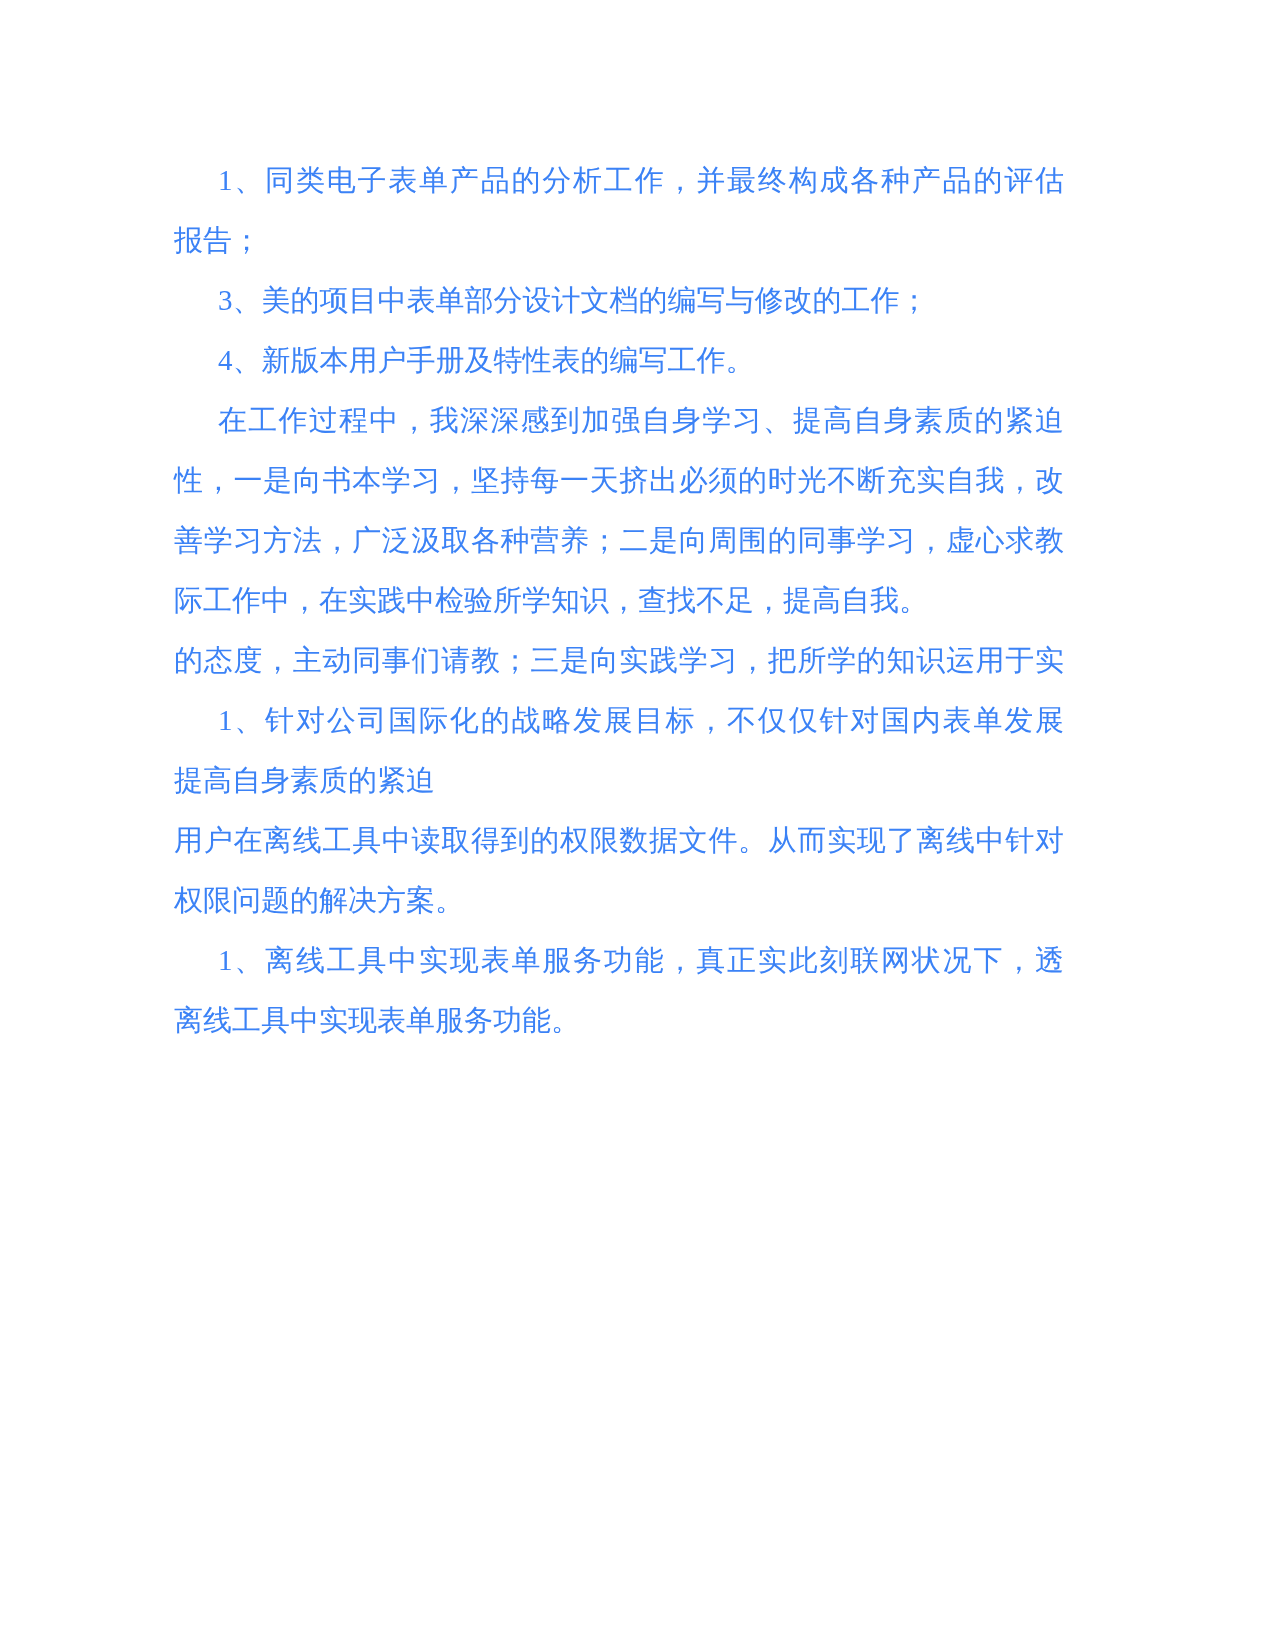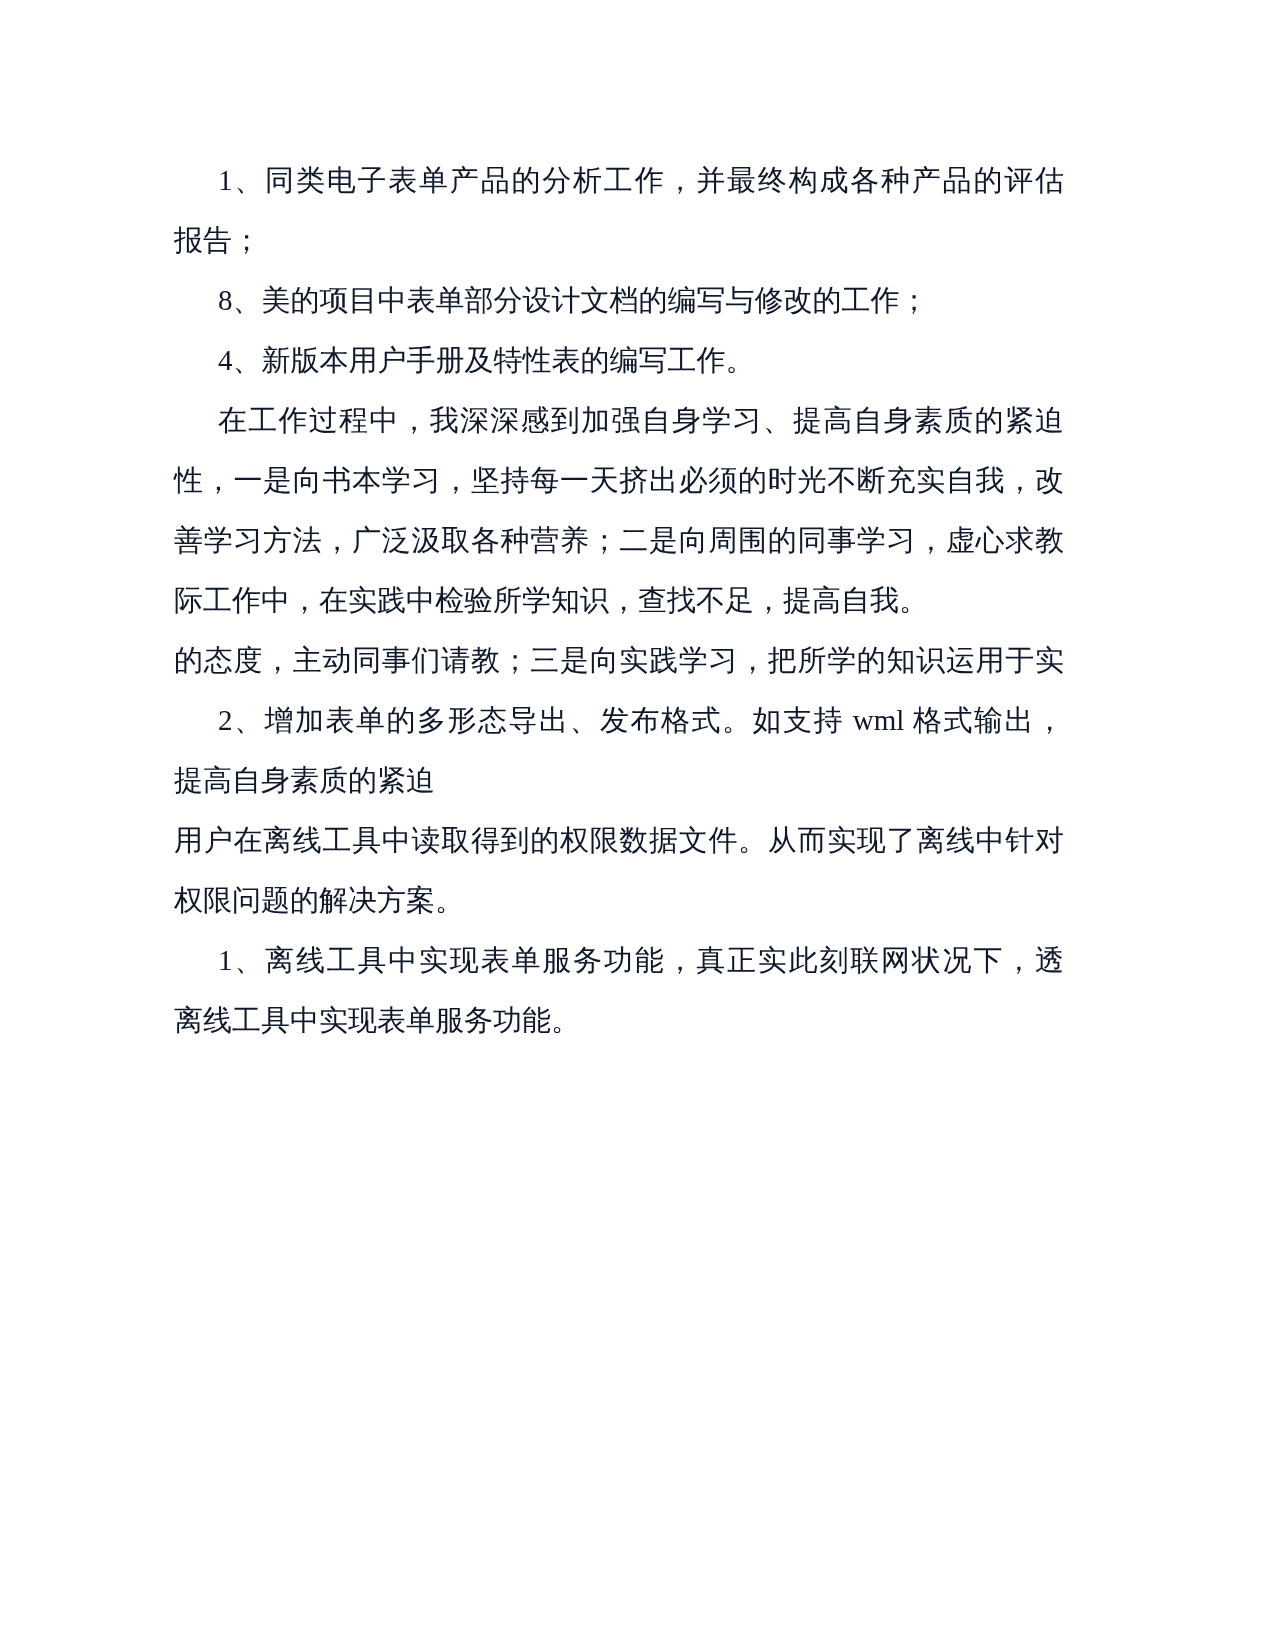--- a/index.html
+++ b/index.html
@@ -18,47 +18,47 @@
   .content {
     position: absolute;
     left: 174px;
     top: 150px;
     width: 890px;
   }
   .line {
     font-size: 29px;
     line-height: 60px;
     height: 60px;
-    color: #0f172a;
+    color: #3b82f6;
     font-weight: 400;
     white-space: normal;
     overflow: visible;
   }
   .indent {
     text-indent: 44px;
   }
   .fill {
     text-align: justify;
     text-align-last: justify;
   }
 </style>
 </head>
 <body>
 
 <div class="page">
   <div class="content">
     <div class="line indent fill">1、同类电子表单产品的分析工作，并最终构成各种产品的评估</div>
     <div class="line">报告；</div>
-    <div class="line indent">8、美的项目中表单部分设计文档的编写与修改的工作；</div>
+    <div class="line indent">3、美的项目中表单部分设计文档的编写与修改的工作；</div>
     <div class="line indent">4、新版本用户手册及特性表的编写工作。</div>
     <div class="line indent fill">在工作过程中，我深深感到加强自身学习、提高自身素质的紧迫</div>
     <div class="line fill">性，一是向书本学习，坚持每一天挤出必须的时光不断充实自我，改</div>
     <div class="line fill">善学习方法，广泛汲取各种营养；二是向周围的同事学习，虚心求教</div>
     <div class="line">际工作中，在实践中检验所学知识，查找不足，提高自我。</div>
     <div class="line fill">的态度，主动同事们请教；三是向实践学习，把所学的知识运用于实</div>
-    <div class="line indent fill">2、增加表单的多形态导出、发布格式。如支持 wml 格式输出，</div>
+    <div class="line indent fill">1、针对公司国际化的战略发展目标，不仅仅针对国内表单发展</div>
     <div class="line">提高自身素质的紧迫</div>
     <div class="line fill">用户在离线工具中读取得到的权限数据文件。从而实现了离线中针对</div>
     <div class="line">权限问题的解决方案。</div>
     <div class="line indent fill">1、离线工具中实现表单服务功能，真正实此刻联网状况下，透</div>
     <div class="line">离线工具中实现表单服务功能。</div>
   </div>
 </div>
 
 </body></html>

